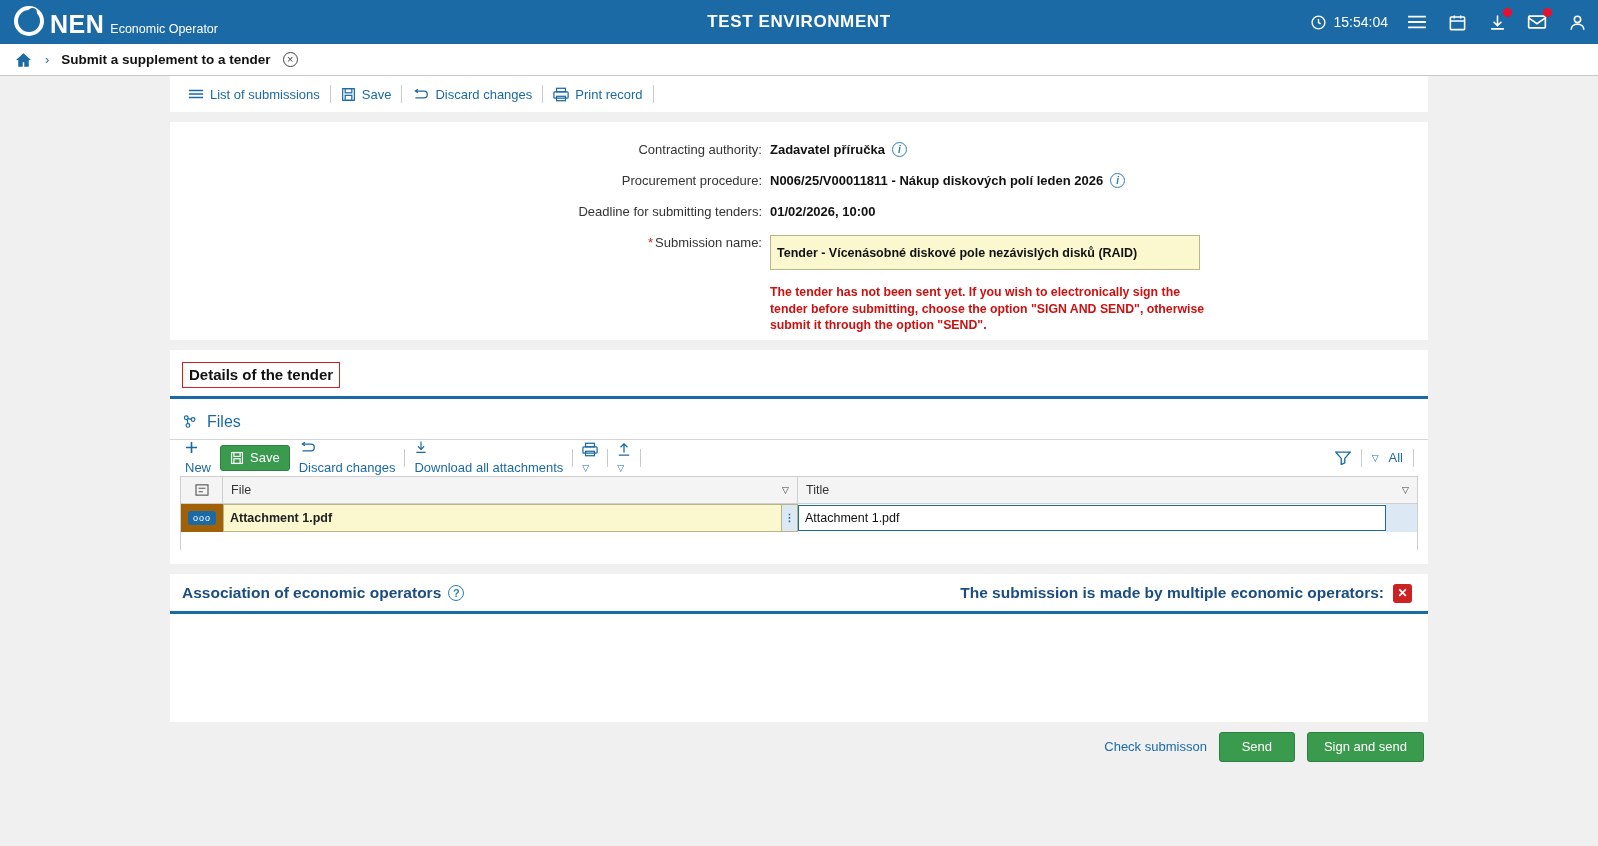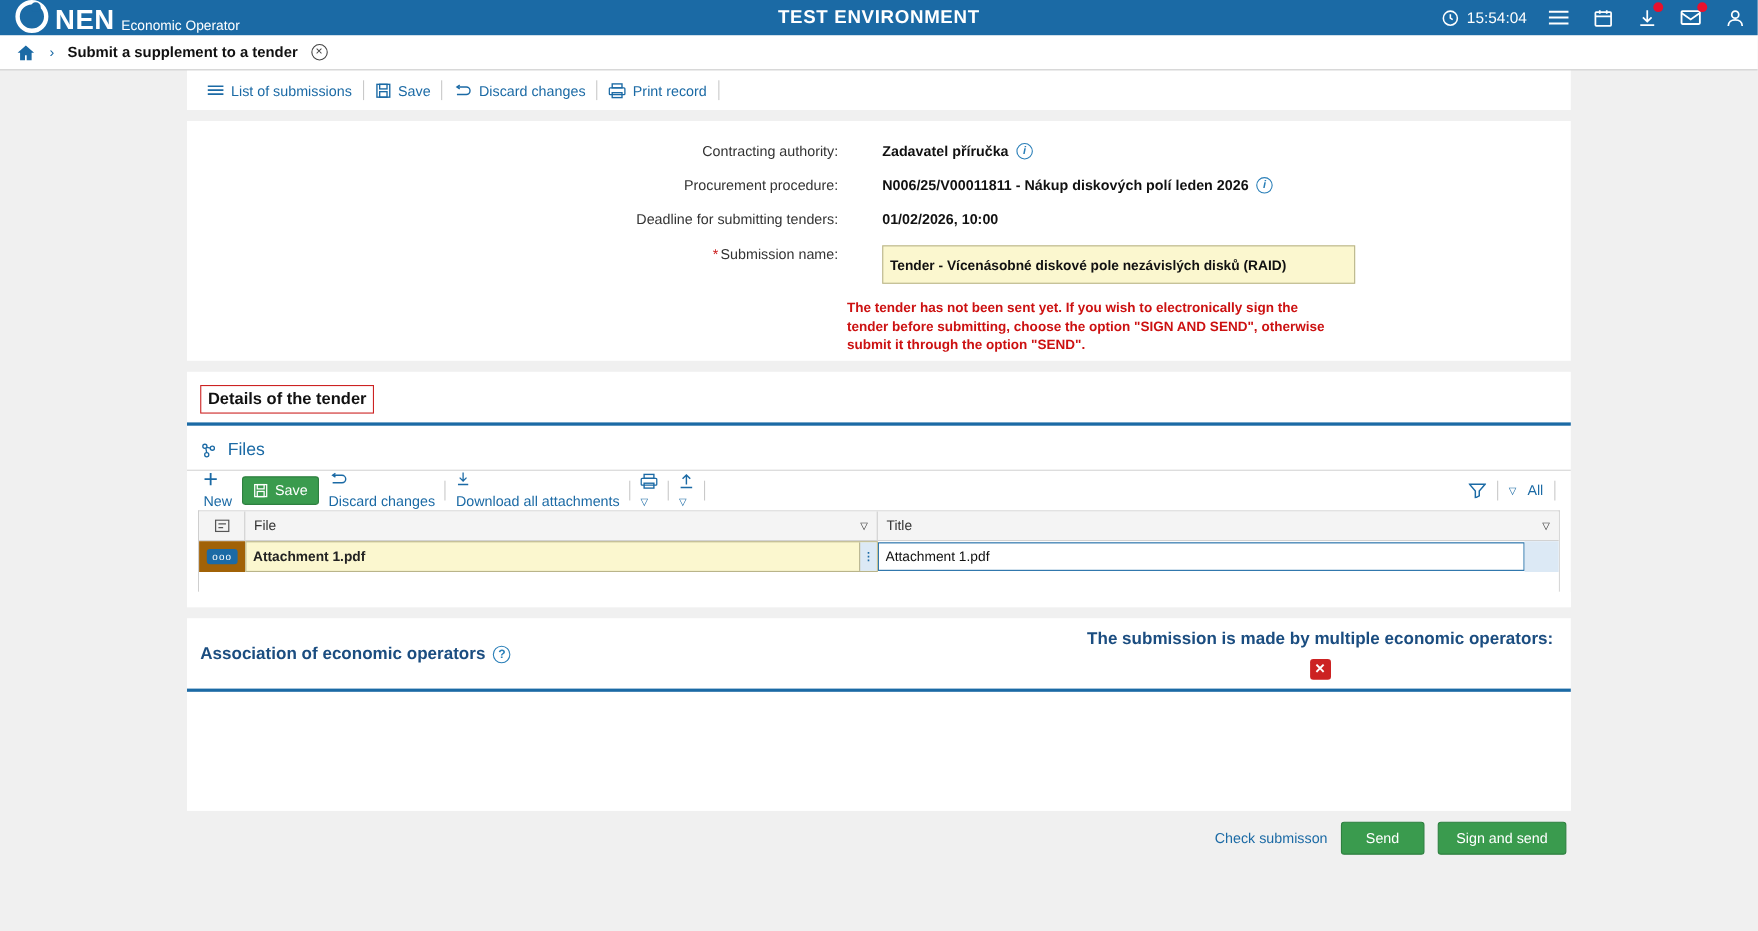--- a/index.html
+++ b/index.html
@@ -9,21 +9,21 @@
     background: #f0f0f0;
     font-family: "Liberation Sans", sans-serif;
     font-size: 13px;
     color: #222;
     overflow: hidden;
   }
 
   
   .topbar {
     position: relative;
-    height: 32px;
+    height: 44px;
     background: #1b6aa5;
     color: #fff;
     display: flex;
     align-items: center;
   }
   .brand {
     display: flex;
     align-items: flex-end;
     padding-left: 14px;
     gap: 6px;
@@ -191,21 +191,20 @@
   }
   .req { color: #cc2222; margin-right: 2px; }
   .fvalue {
     font-weight: bold;
     font-size: 13px;
     color: #111;
     padding-top: 2px;
     display: flex;
     align-items: center;
     gap: 7px;
-    margin-left: 32px;
   }
   .info-i {
     width: 15px; height: 15px;
     border-radius: 50%;
     border: 1.3px solid #2a7fb8;
     color: #2a7fb8;
     font-size: 10px;
     font-style: italic;
     font-weight: bold;
     display: inline-flex;
@@ -399,21 +398,20 @@
     cursor: pointer;
   }
   .assoc-right {
     margin-left: auto;
     display: flex;
     align-items: center;
     gap: 9px;
     font-size: 15.5px;
     font-weight: bold;
     color: #1b4d80;
-    flex-direction: column;
   }
   .red-x {
     width: 19px; height: 19px;
     background: #cc2222;
     color: #fff;
     border-radius: 3px;
     display: inline-flex; align-items: center; justify-content: center;
     font-size: 12px;
     cursor: pointer;
   }

